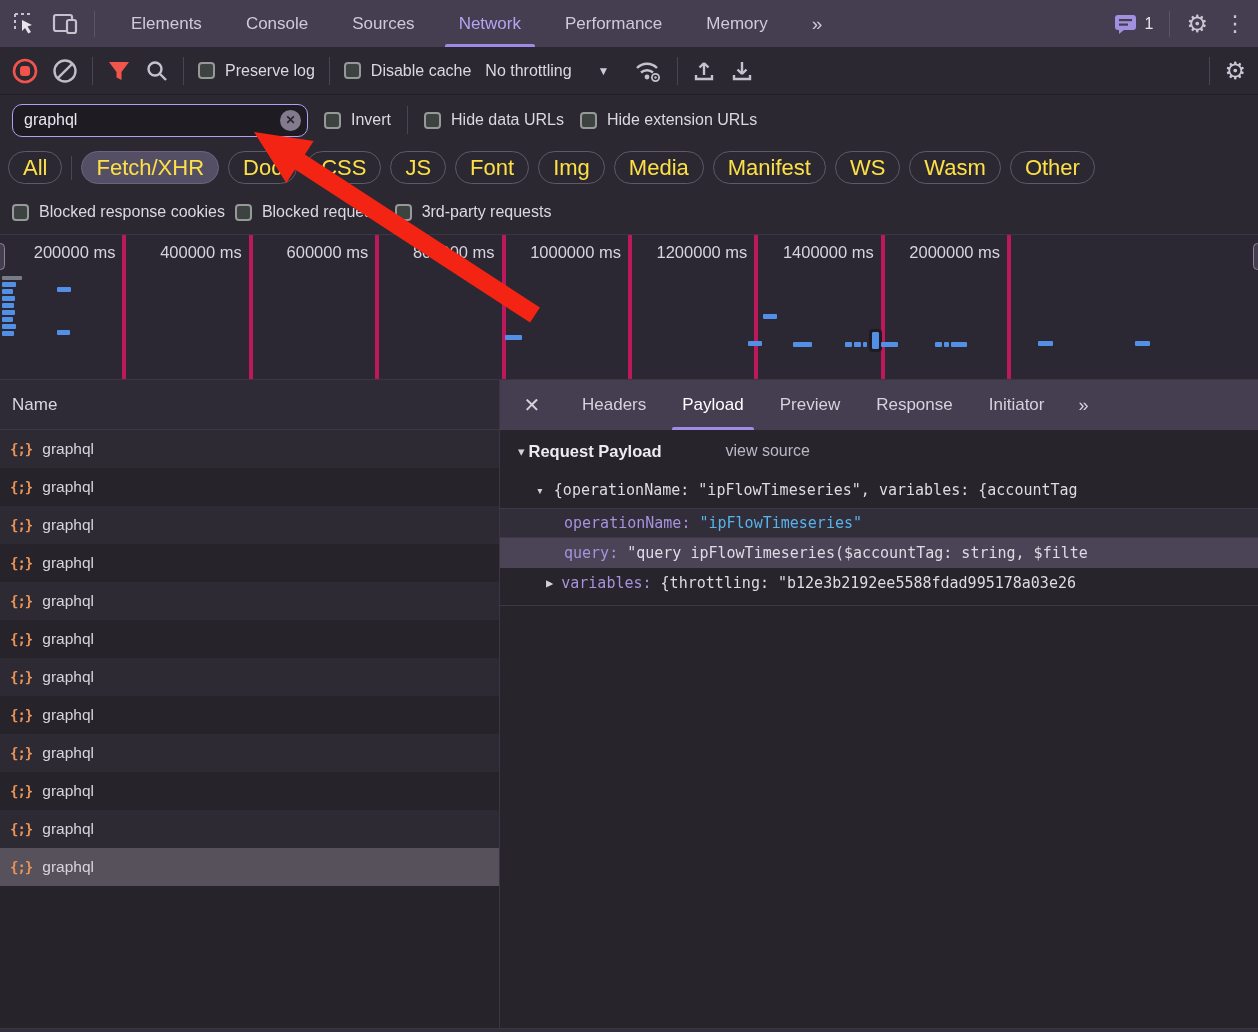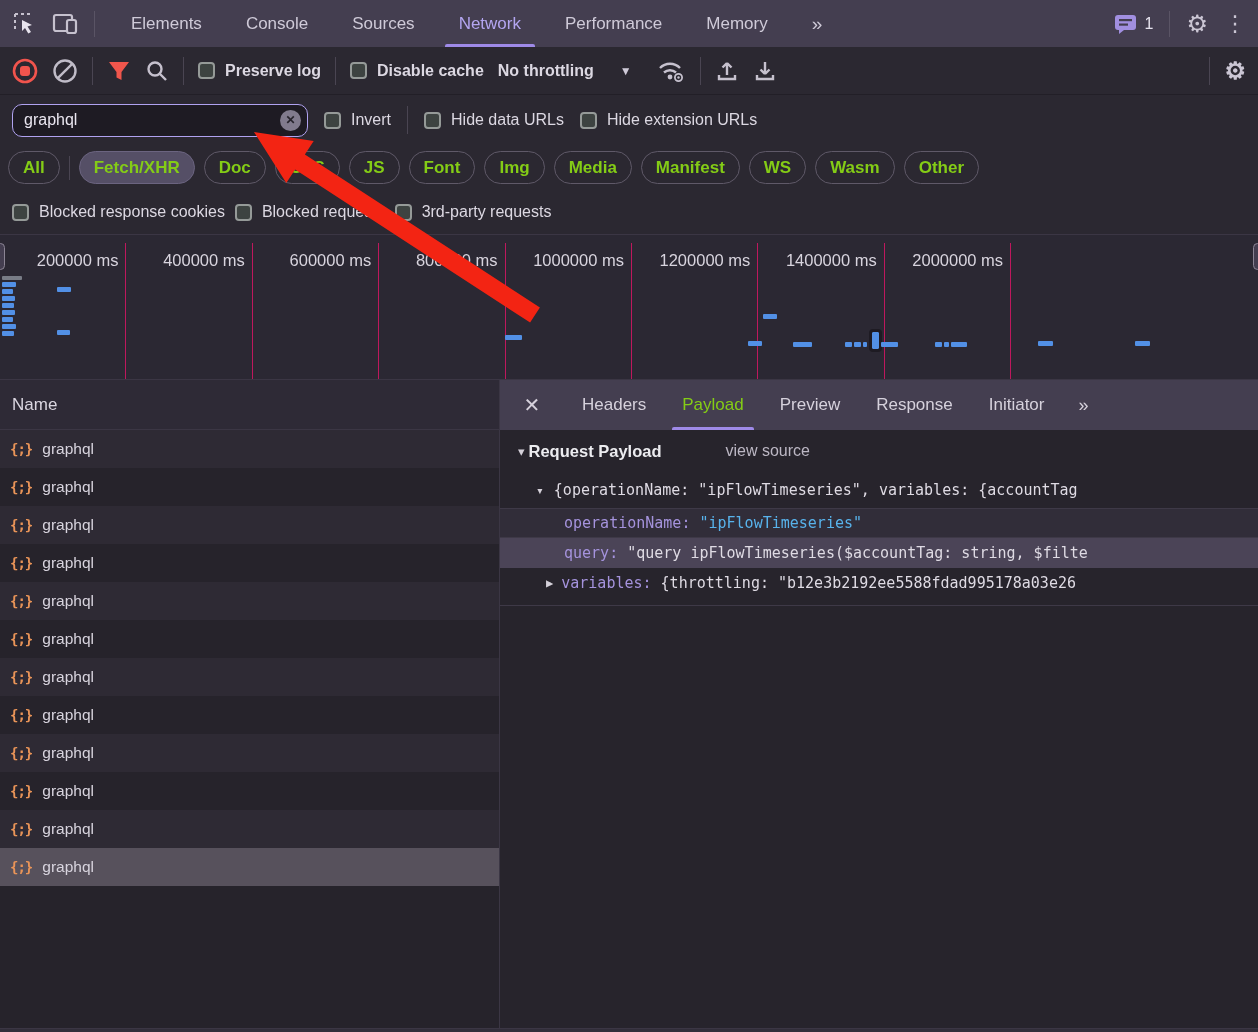--- a/index.html
+++ b/index.html
@@ -19,52 +19,52 @@
   .tabs { display:flex; align-items:stretch; }
   .tab { position:relative; display:flex; align-items:center; padding:0 22px; color:#cfcad8; font-size:17px; cursor:pointer; }
   .tab.active { color:#b3a5f0; }
   .tab.active::after { content:""; position:absolute; left:8px; right:8px; bottom:0; height:3px; background:#9f8ae8; border-radius:2px 2px 0 0; }
   .topbar-right { margin-left:auto; display:flex; align-items:center; gap:16px; padding-right:12px; }
   .chat-wrap { display:flex; align-items:center; gap:8px; color:#e6e2ee; }
   .gear-glyph { font-size:24px; color:#cbc6d4; line-height:1; }
   .kebab { font-size:22px; color:#cbc6d4; letter-spacing:0; }
 
   
-  .toolbar { height:48px; background:#2b2831; border-bottom:1px solid #221f27; display:flex; align-items:center; gap:14px; padding:8px 12px;font-weight:bold; }
+  .toolbar { height:48px; background:#2b2831; border-bottom:1px solid #221f27; display:flex; align-items:center; gap:14px; padding:8px 12px; }
   .check { display:flex; align-items:center; gap:10px; cursor:pointer; white-space:nowrap; }
   .box { width:17px; height:17px; border:2px solid #959a98; border-radius:4px; background:#3d4341; flex:0 0 17px; }
   .throttle { display:flex; align-items:center; gap:26px; cursor:pointer; }
   .caret { font-size:12px; color:#cfcad8; }
   .toolbar .right-gear { margin-left:auto; display:flex; align-items:center; gap:14px; }
 
   
   .filterrow { height:50px; background:#2b2831; display:flex; align-items:center; gap:16px; padding:0 12px; }
   .filter-input { position:relative; width:296px; height:33px; flex:0 0 296px; }
   .filter-input input {
     width:100%; height:100%; background:#1e1b23; border:1.5px solid #b0a2f0; border-radius:10px;
     color:#eae6f0; font-size:16px; padding:0 34px 0 11px; outline:none;
     font-family:"Liberation Sans", sans-serif;
   }
   .clear-btn { position:absolute; right:7px; top:6px; width:21px; height:21px; border-radius:50%;
     background:#817b8d; color:#26232b; font-size:12px; font-weight:bold; display:flex; align-items:center; justify-content:center; cursor:pointer; }
 
   
   .chiprow { height:45px; background:#2b2831; display:flex; align-items:center; gap:9px; padding:0 8px; }
   .chip { height:33px; padding:0 14px; border:1.5px solid #5f5968; border-radius:17px; display:flex; align-items:center;
-    color:#84cc16; font-size:17px; font-weight:700; cursor:pointer; white-space:nowrap; }
+    color:#fde047; font-size:22px; font-weight:400; cursor:pointer; white-space:nowrap; }
   .chip.active { background:#554f66; border-color:#6b6480; }
   .chip-sep { width:1px; height:24px; background:#4a4552; }
 
   
   .checkrow { height:45px; background:#2b2831; border-bottom:1px solid #3b3644; display:flex; align-items:center; gap:10px; padding:0 12px; }
 
   
   .timeline { position:relative; height:145px; background:#2b2833; border-bottom:1px solid #3b3644; overflow:hidden; }
   .tl-cols { position:absolute; top:0; left:0; width:1264px; height:100%; display:flex; }
-  .tl-col { width:126.4px; flex:0 0 126.4px; border-right:1px solid #be185d; height:100%;margin-top:8px; }
+  .tl-col { width:126.4px; flex:0 0 126.4px; border-right:4px solid #be185d; height:100%; }
   .tl-col span { display:block; text-align:right; padding:8px 7px 0 0; color:#d8d4de; font-size:16.5px; white-space:nowrap; overflow:hidden; }
   .tl-bars { position:absolute; inset:0; }
   .bar { position:absolute; border-radius:1px; }
   .bar.blue { background:#5290e6; }
   .bar.gray { background:#787c86; }
   .bar.marker { background:#5290e6; outline:3px solid #1e1b23; }
   .tl-handle { position:absolute; top:8px; width:9px; height:27px; border:1.5px solid #8b8494; background:#443e50; border-radius:5px; }
   .tl-handle.left { left:-4px; } .tl-handle.right { right:-4px; }
 
   
@@ -74,21 +74,21 @@
   .req-row { height:38px; display:flex; align-items:center; gap:10px; padding-left:10px; font-size:15.5px; color:#d8d4de; cursor:pointer; }
   .req-row.odd { background:#2e2a34; }
   .req-row.even { background:#26232b; }
   .req-row.selected { background:#57515c; }
   .braces-icon { color:#e99458; font-family:"DejaVu Sans Mono", monospace; font-size:14px; font-weight:bold; letter-spacing:-1px; }
 
   .details { flex:1; display:flex; flex-direction:column; background:#27242c; overflow:hidden; }
   .det-tabbar { height:50px; background:#443e50; display:flex; align-items:stretch; flex:0 0 50px; }
   .det-close { width:64px; display:flex; align-items:center; justify-content:center; font-size:20px; color:#d6d1dc; cursor:pointer; }
   .det-tab { position:relative; display:flex; align-items:center; padding:0 18px; color:#d6d1dc; font-size:17px; cursor:pointer; }
-  .det-tab.active { color:#84cc16; }
+  .det-tab.active { color:#ffffff; }
   .det-tab.active::after { content:""; position:absolute; left:8px; right:8px; bottom:0; height:3px; background:#9f8ae8; border-radius:2px 2px 0 0; }
   .det-more { display:flex; align-items:center; padding:0 16px; color:#d6d1dc; font-size:18px; cursor:pointer; }
 
   .payload { position:relative; flex:1; overflow:hidden; }
   .pl-head { display:flex; align-items:center; height:42px; padding-left:18px; }
   .pl-title { font-weight:bold; font-size:16.5px; color:#ececf0; }
   .tri { color:#d5d1da; font-size:13px; margin-right:4px; }
   .view-source { margin-left:64px; color:#bcb7c4; font-size:16px; cursor:pointer; }
   .code { font-family:"DejaVu Sans Mono", monospace; font-size:15px; white-space:nowrap; overflow:hidden; }
   .pl-preview { display:flex; align-items:center; height:36px; padding-left:36px; color:#dfdbe4; }

